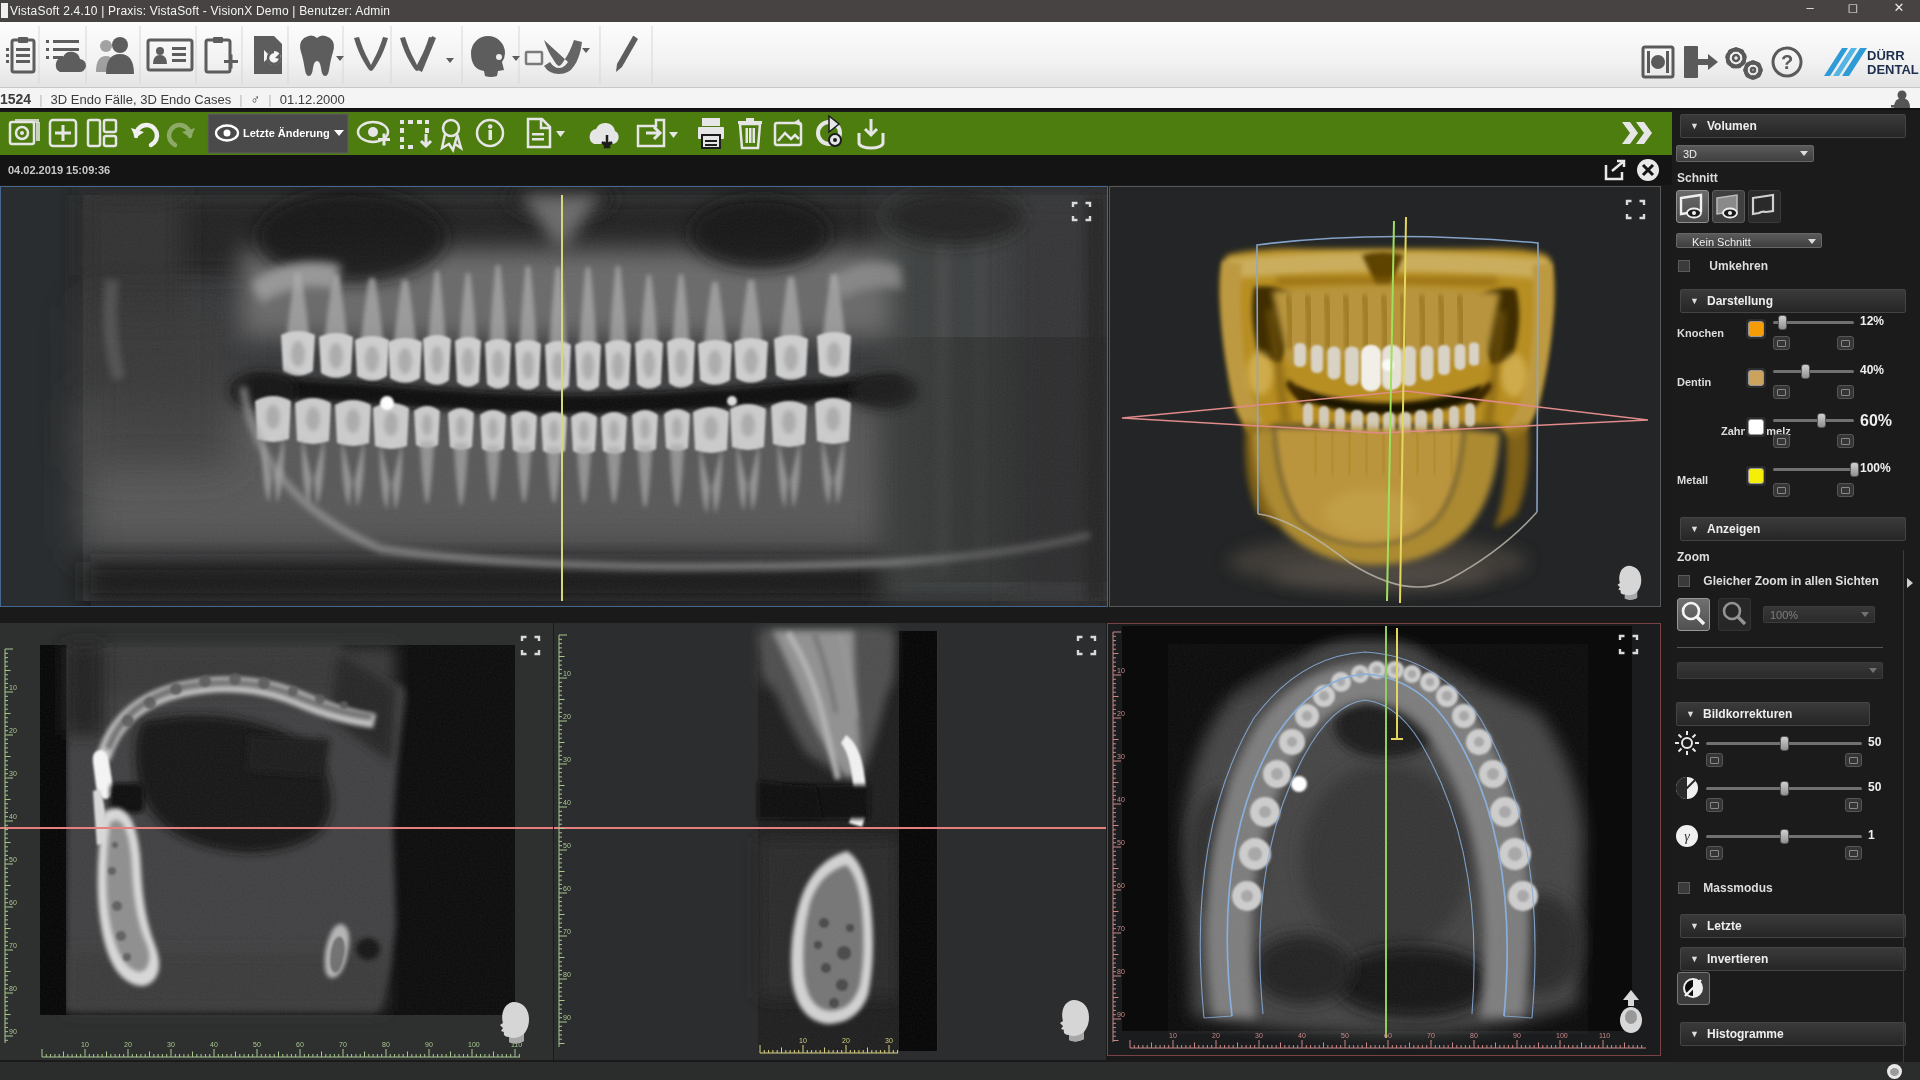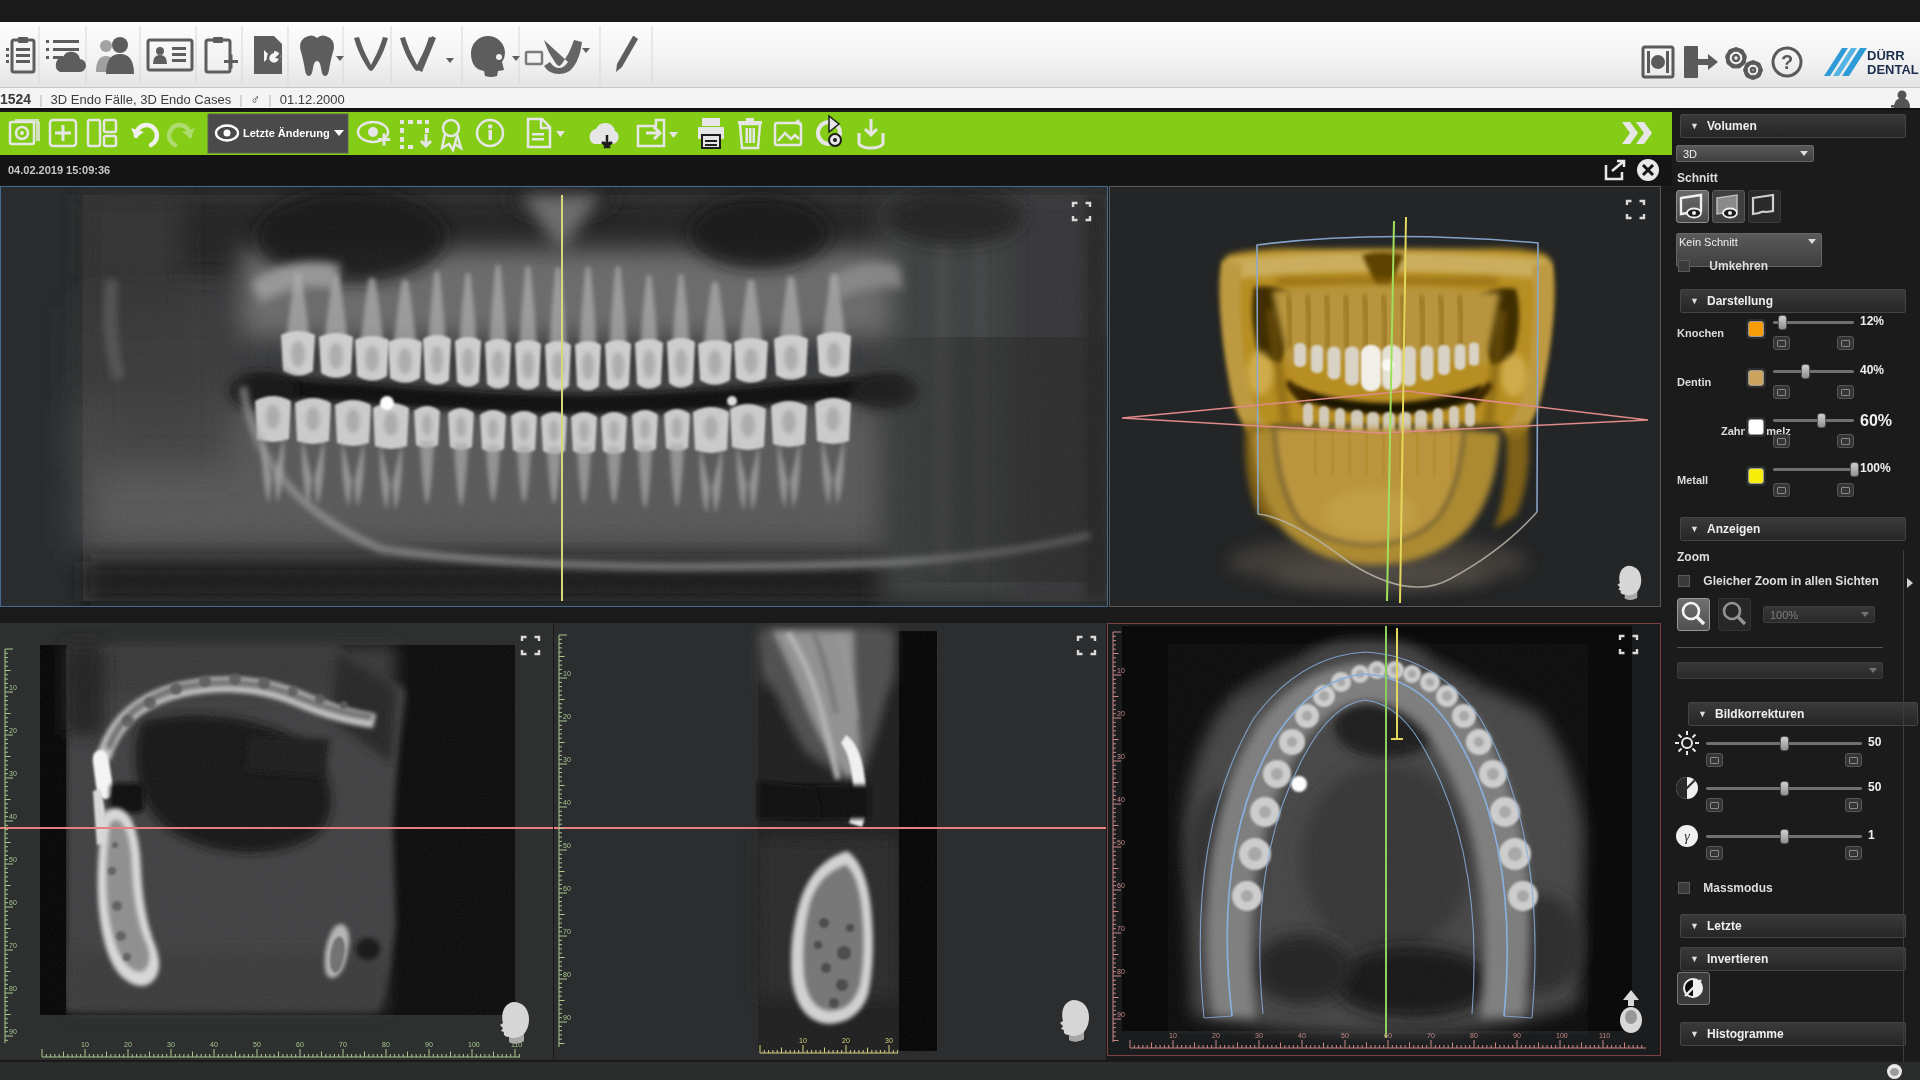--- a/index.html
+++ b/index.html
@@ -14,41 +14,48 @@
 
 
 #toolbar { position:absolute; left:0; top:22px; width:1920px; height:66px;
   background:linear-gradient(#fdfdfd,#f2f2f2 60%,#e4e4e4); border-bottom:1px solid #c8c8c8; }
 
 
 #patientbar { position:absolute; left:0; top:88px; width:1920px; height:22px; background:#f4f4f4; color:#3c3c3c; font-size:13px; border-bottom:2px solid #111; }
 #patientbar .sep { color:#bbb; padding:0 8px; }
 
 
-#darkbar { position:absolute; left:0; top:112px; width:1920px; height:43px; background:#84cc16; }
+#darkbar { position:absolute; left:0; top:112px; width:1920px; height:43px; background:#4d7c0f; }
 #darkbar svg { position:absolute; }
 
 
 #tsrow { position:absolute; left:0; top:155px; width:1672px; height:30px; background:#141414; color:#c9c9c9; font-size:11px; font-weight:bold; }
 
 
 #viewports { position:absolute; left:0; top:185px; width:1672px; height:877px; background:#1a1a1a; }
 .panel { position:absolute; background:#272a2b; }
 
 
 #sidebar { position:absolute; left:1672px; top:110px; width:248px; height:952px; background:#1b1b1b; color:#ddd; font-size:12px; }
 .shead { position:relative; margin:2px 4px 0 4px; height:24px; background:linear-gradient(#3a3a3a,#262626); border:1px solid #444; border-radius:2px; color:#eee; font-weight:bold; line-height:23px; padding-left:26px; font-size:12px; }
 .shead:before { content:"▼"; position:absolute; left:9px; top:0; font-size:9px; color:#ddd; }
 
 
 #statusbar { position:absolute; left:0; top:1062px; width:1920px; height:18px; background:#2a2d2b; }
 </style>
 </head>
 <body>
 <div id="app">
+  <div id="titlebar">
+    <div style="position:absolute;left:1px;top:3px;width:7px;height:15px;background:#efefef;"></div>
+    <div class="txt">VistaSoft 2.4.10 | Praxis: VistaSoft - VisionX Demo | Benutzer: Admin</div>
+    <div class="winbtn" style="left:1797px;width:26px;">–</div>
+    <div class="winbtn" style="left:1840px;width:26px;">◻</div>
+    <div class="winbtn" style="left:1886px;width:26px;">✕</div>
+  </div>
 
   <div id="toolbar">
     <svg width="1920" height="66" viewBox="0 0 1920 66" style="position:absolute;left:0;top:0;" fill="#5d5d5d">
 
       <g stroke="#d7d7d7" stroke-width="1">
         <line x1="39" y1="4" x2="39" y2="62"></line>
           <line x1="86" y1="4" x2="86" y2="62"></line>
         <line x1="140" y1="4" x2="140" y2="62"></line>
           <line x1="196" y1="4" x2="196" y2="62"></line>
         <line x1="242" y1="4" x2="242" y2="62"></line>
@@ -1399,21 +1406,21 @@
           <circle cx="17" cy="22" r="2" fill="#f0f0f0"></circle>
         </svg></div>
 <div style="position:absolute;left:40px;top:80px;width:33px;height:33px;background:#3f3f3f;border:1px solid #5a5a5a;border-radius:3px;"><svg width="30" height="30" viewBox="0 0 30 30">
           <path d="M4 7 L24 4 L24 20 L4 23 Z" fill="#8a8a8a" stroke="#bbb" stroke-width="1.5"></path>
           <ellipse cx="17" cy="22" rx="7" ry="4.5" fill="#1a1a1a" stroke="#f0f0f0" stroke-width="1.8"></ellipse>
           <circle cx="17" cy="22" r="2" fill="#f0f0f0"></circle>
         </svg></div>
 <div style="position:absolute;left:76px;top:80px;width:33px;height:33px;background:#2a2a2a;border:1px solid #3a3a3a;border-radius:3px;"><svg width="30" height="30" viewBox="0 0 30 30">
           <path d="M4 7 L24 4 L24 20 L17 21 A 7 5 0 0 0 10 22 L4 23 Z" fill="none" stroke="#d0d0d0" stroke-width="2.2"></path>
         </svg></div>
-<div style="position:absolute;left:4px;top:123px;width:146px;height:34px;background:linear-gradient(#5a5a5a,#3f3f3f);border:1px solid #666;border-radius:2px;color:#eee;font-size:11px;line-height:16px;padding-left:2px;">Kein Schnitt
+<div style="position:absolute;left:4px;top:123px;width:146px;height:15px;background:linear-gradient(#5a5a5a,#3f3f3f);border:1px solid #666;border-radius:2px;color:#eee;font-size:11px;line-height:16px;padding-left:15px;">Kein Schnitt
       <span style="position:absolute;right:5px;top:5px;width:0;height:0;border-left:4px solid transparent;border-right:4px solid transparent;border-top:5px solid #ddd;"></span></div>
 <div style="position:absolute;left:6px;top:148px;height:14px;">
       <span style="display:inline-block;width:12px;height:12px;background:#3a3a3a;border:1px solid #5a5a5a;vertical-align:middle;"></span>
       <span style="margin-left:16px;font-weight:bold;color:#ddd;font-size:12px;vertical-align:middle;">Umkehren</span></div>
 <div class="shead" style="position:absolute;left:4px;top:177px;width:226px;">Darstellung</div>
 <div style="position:absolute;left:5px;top:217px;color:#ddd;font-weight:bold;font-size:11px;width:70px;">Knochen</div>
 <div style="position:absolute;left:73px;top:208px;width:22px;height:22px;background:#2c2c2c;border:1px solid #191919;border-radius:4px;">
       <div style="position:absolute;left:2px;top:2px;width:16px;height:16px;background:#f59c07;border:1px solid #999;border-radius:3px;"></div>
       </div>
 <div style="position:absolute;left:101px;top:211px;width:81px;height:3px;background:#707070;border-radius:2px;"></div>
@@ -1476,21 +1483,21 @@
 <div style="position:absolute;left:46px;top:488px;width:33px;height:33px;background:#323232;border:1px solid #484848;opacity:0.55;border-radius:3px;"><svg width="30" height="30" viewBox="0 0 30 30">
           <circle cx="13" cy="12" r="8" fill="none" stroke="#f5f5f5" stroke-width="2.6"></circle>
           <line x1="19" y1="18" x2="26" y2="25" stroke="#f5f5f5" stroke-width="3.4"></line>
         </svg></div>
 <div style="position:absolute;left:91px;top:496px;width:112px;height:17px;background:linear-gradient(#5a5a5a,#3f3f3f);border:1px solid #666;border-radius:2px;color:#eee;font-size:11px;line-height:16px;padding-left:6px;opacity:0.45;">100%
       <span style="position:absolute;right:5px;top:5px;width:0;height:0;border-left:4px solid transparent;border-right:4px solid transparent;border-top:5px solid #ddd;"></span></div>
 <div style="position:absolute;left:5px;top:537px;width:206px;height:1px;background:#555;"></div>
 <div style="position:absolute;left:5px;top:552px;width:206px;height:17px;background:linear-gradient(#5a5a5a,#3f3f3f);border:1px solid #666;border-radius:2px;color:#eee;font-size:11px;line-height:16px;padding-left:6px;opacity:0.45;">
       <span style="position:absolute;right:5px;top:5px;width:0;height:0;border-left:4px solid transparent;border-right:4px solid transparent;border-top:5px solid #ddd;"></span>
       </div>
-<div class="shead" style="position:absolute;left:12px;top:590px;width:230px;">Bildkorrekturen</div>
+<div class="shead" style="position:absolute;left:0;top:590px;width:194px;">Bildkorrekturen</div>
 <div style="position:absolute;left:2px;top:620px;width:26px;height:26px;"><svg width="26" height="26" viewBox="0 0 26 26">
           <circle cx="13" cy="13" r="5" fill="none" stroke="#e8e8e8" stroke-width="2"></circle>
           <g stroke="#e8e8e8" stroke-width="2">
             <line x1="13" y1="1" x2="13" y2="5"></line>
             <line x1="13" y1="21" x2="13" y2="25"></line>
             <line x1="1" y1="13" x2="5" y2="13"></line>
             <line x1="21" y1="13" x2="25" y2="13"></line>
             <line x1="4.5" y1="4.5" x2="7.5" y2="7.5"></line>
             <line x1="18.5" y1="18.5" x2="21.5" y2="21.5"></line>
             <line x1="4.5" y1="21.5" x2="7.5" y2="18.5"></line>

